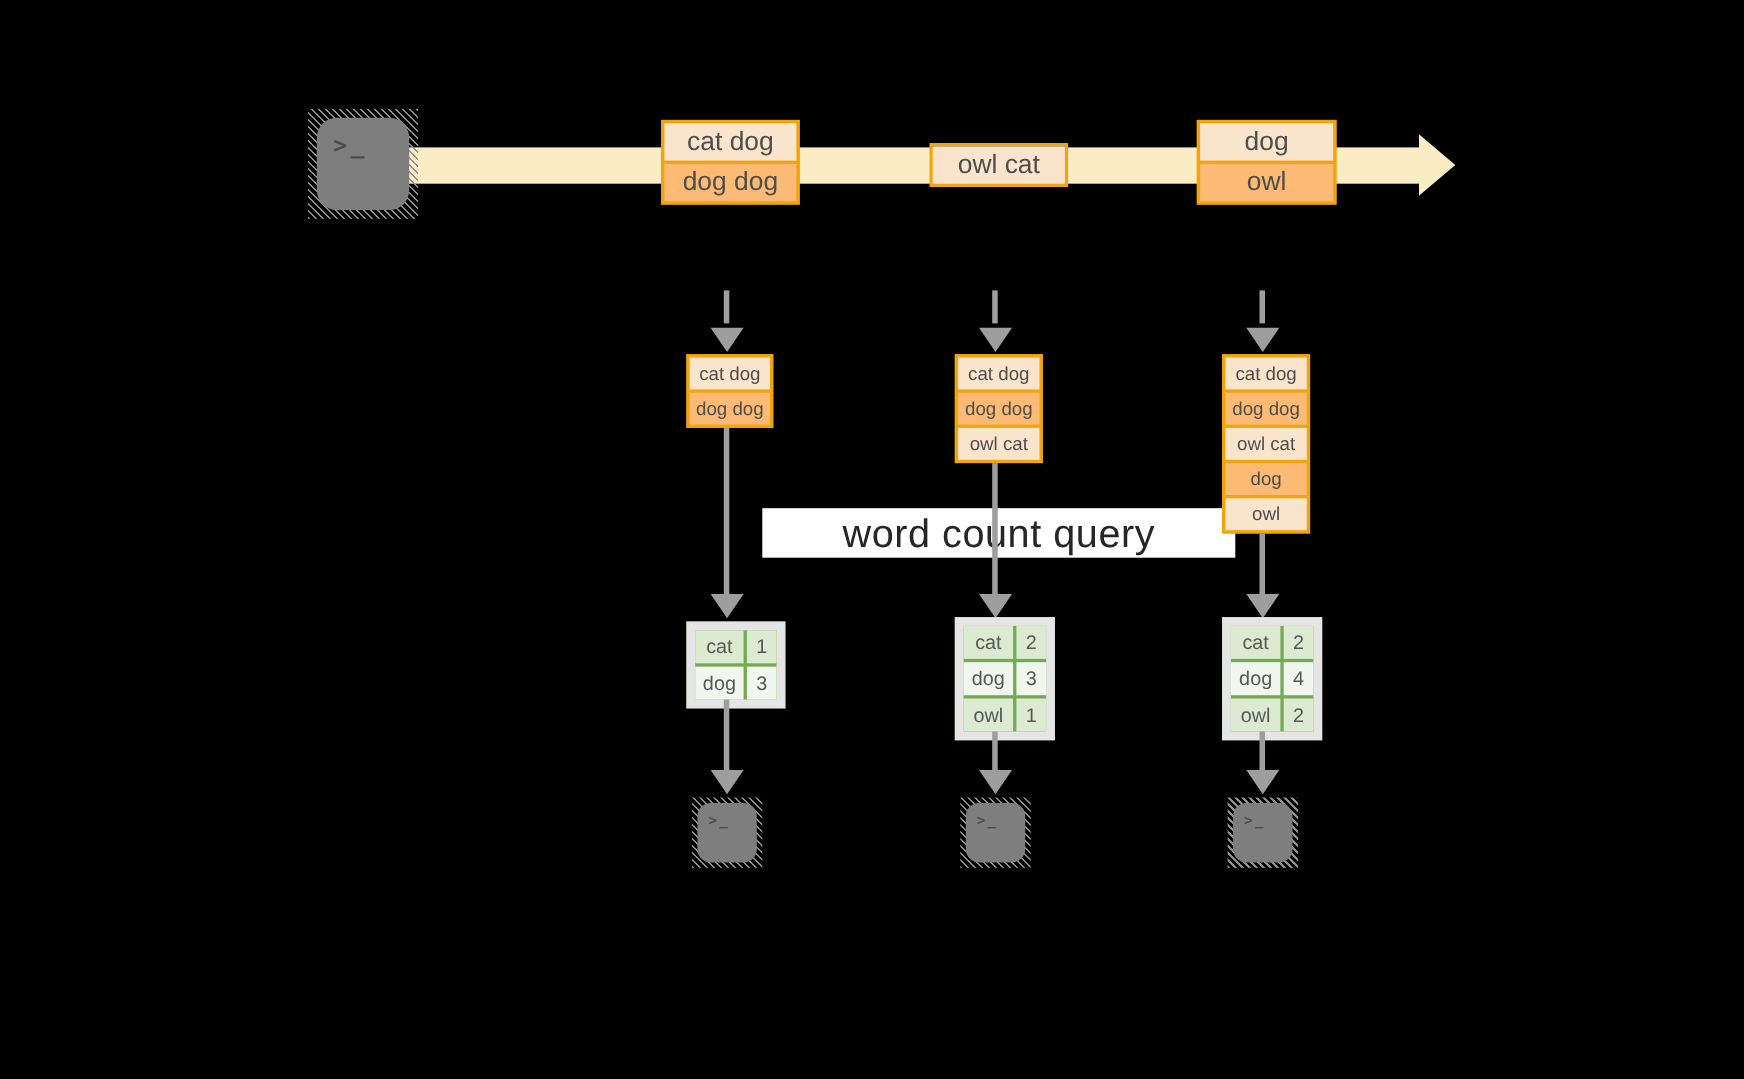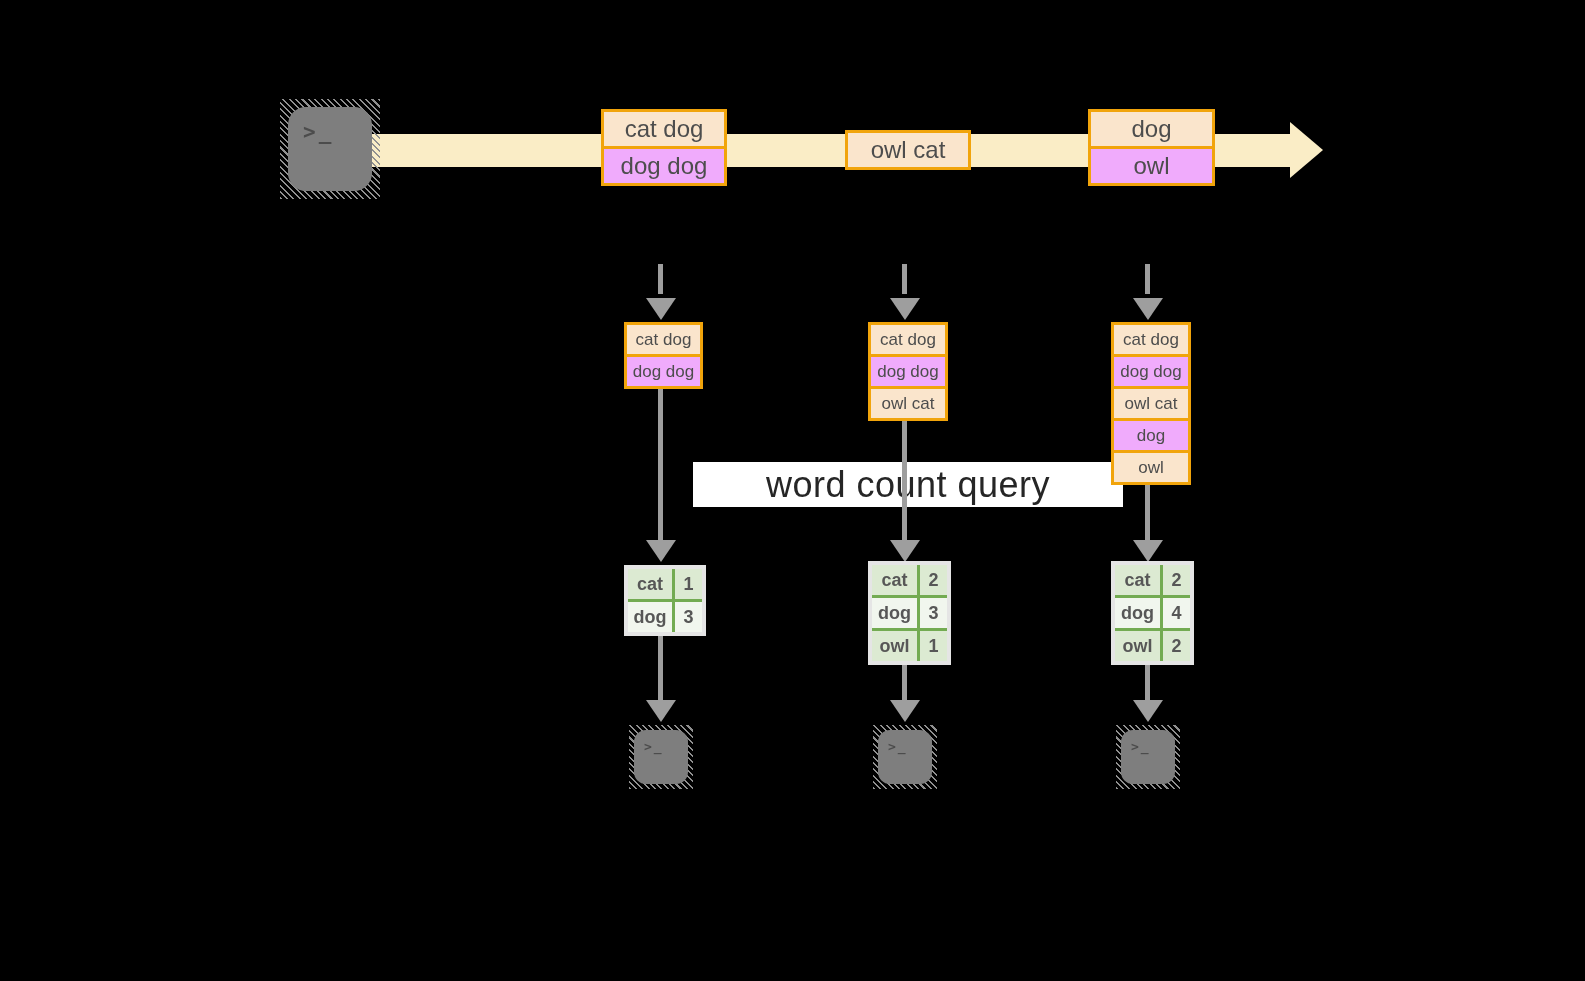--- a/index.html
+++ b/index.html
@@ -14,38 +14,38 @@
   
   .term{position:absolute;background:repeating-linear-gradient(45deg,#909090 0,#909090 1.5px,transparent 1.5px,transparent 4.5px);}
   .term .screen{position:absolute;background:#7e7e7e;}
   .term .prompt{display:block;color:#4c4c4c;font-weight:bold;font-family:"DejaVu Sans Mono","Liberation Mono",monospace;}
 
   
   .obox{position:absolute;border:3px solid #f1a40b;background:#f1a40b;z-index:3;}
   .orow{height:34px;line-height:34px;text-align:center;font-size:24px;color:#4d4d4d;}
   .orow + .orow{margin-top:3px;}
   .peach{background:#fae5cc;}
-  .cream{background:#f0abfc;}
+  .cream{background:#fdba74;}
 
   
   .stack{position:absolute;border:3px solid #f1a40b;background:#f1a40b;z-index:2;}
   .srow{height:29px;line-height:29px;text-align:center;font-size:17px;color:#4d4d4d;}
   .srow + .srow{margin-top:3px;}
 
   
   .vseg{position:absolute;width:5px;background:#9e9e9e;z-index:2;}
   .ahead{position:absolute;width:0;height:0;z-index:2;
          border-top:22px solid #9e9e9e;border-left:15px solid transparent;border-right:15px solid transparent;}
 
   
   .qband{position:absolute;left:693px;top:462px;width:430px;height:45px;background:#ffffff;z-index:1;text-align:center;}
   .qband span{line-height:46px;font-size:36px;font-weight:300;color:#262626;letter-spacing:0.5px;}
 
   
-  .gtable{position:absolute;border:4px solid #e5e5e5;background:#73ab52;z-index:2;font-weight:bold;}
+  .gtable{position:absolute;border:8px solid #e5e5e5;background:#73ab52;z-index:2;}
   .grow{display:flex;height:30px;}
   .grow + .grow{margin-top:3px;}
   .gword{flex:1;text-align:center;line-height:30px;font-size:18px;color:#575757;}
   .gnum{width:27px;margin-left:3px;text-align:center;line-height:30px;font-size:18px;color:#575757;}
   .g-dark .gword,.g-dark .gnum{background:#dcead2;}
   .g-light .gword,.g-light .gnum{background:#f1f6ee;}
 </style>
 </head>
 <body>
 

